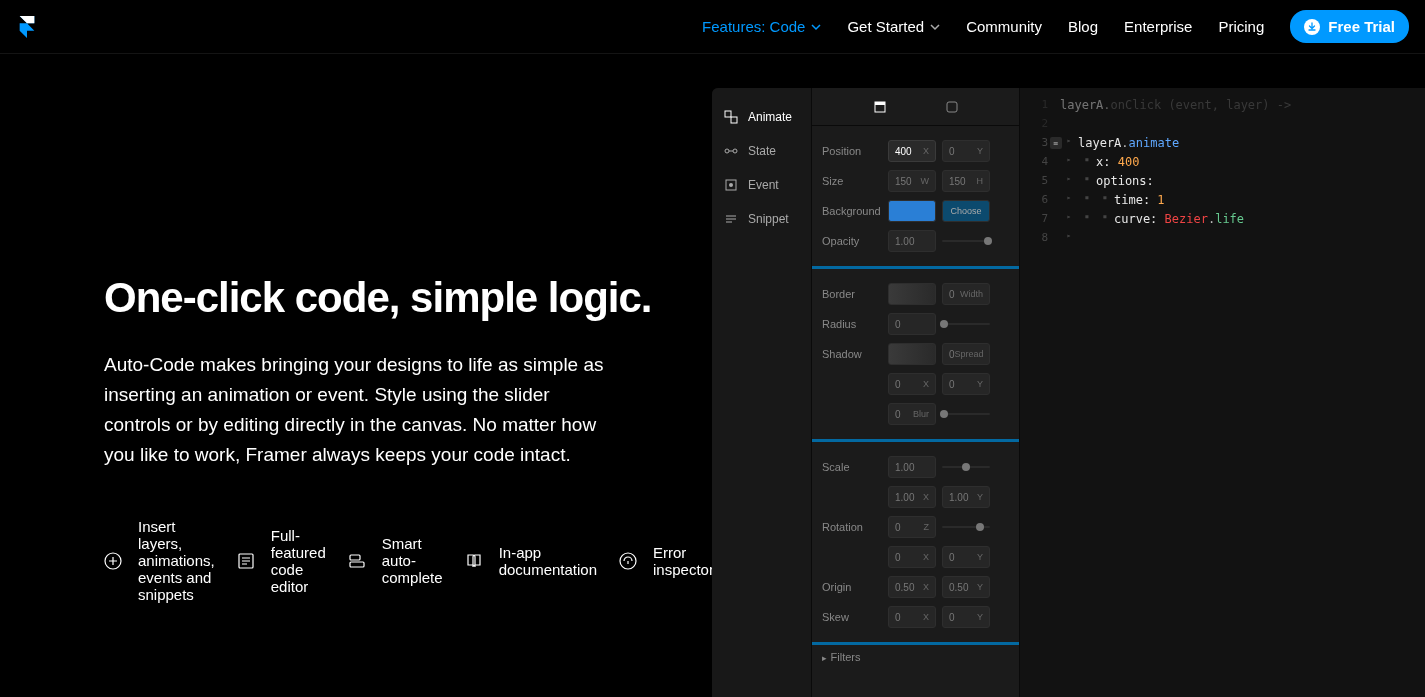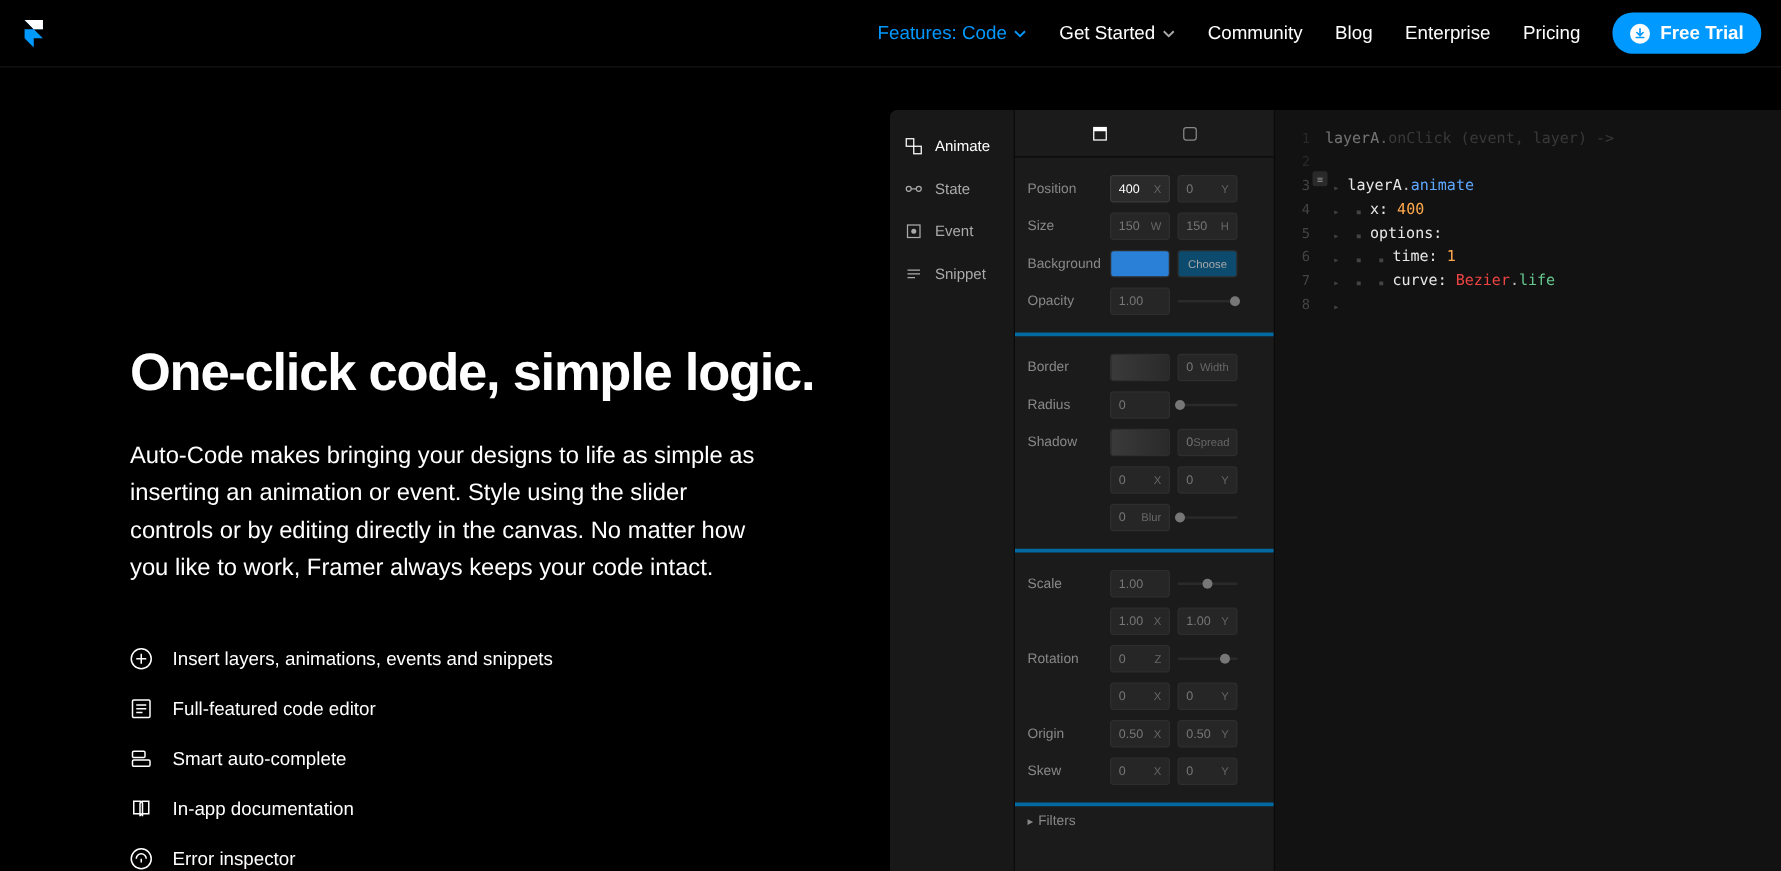--- a/index.html
+++ b/index.html
@@ -77,21 +77,20 @@
   }
   .hero p {
     font-size: 19px;
     line-height: 1.58;
     color: #fff;
     max-width: 510px;
   }
   .features {
     margin-top: 48px;
     display: flex;
-    flex-direction: column;
     gap: 22px;
   }
   .feature {
     display: flex;
     align-items: center;
     gap: 16px;
     font-size: 15px;
     color: #fff;
   }
   .feature .ficon {
@@ -190,21 +189,21 @@
     flex: 1;
     background: #121212;
     font-family: "SFMono-Regular", Consolas, Menlo, monospace;
     font-size: 12px;
     padding: 10px 0;
     color: #ccc;
     position: relative;
   }
   .code-line {
     display: flex;
-    align-items: flex-end;
+    align-items: flex-start;
     height: 19px;
   }
   .gutter {
     width: 40px;
     text-align: right;
     color: #444;
     padding-right: 12px;
     font-size: 11px;
   }
   .gutter-mark {

